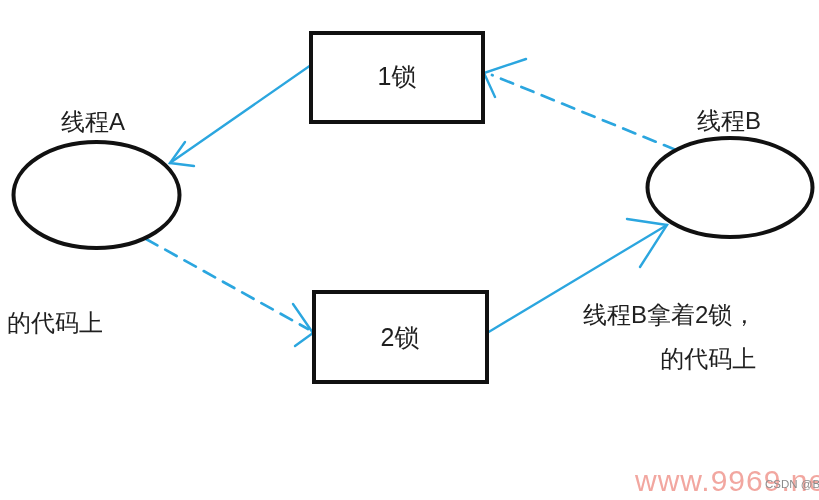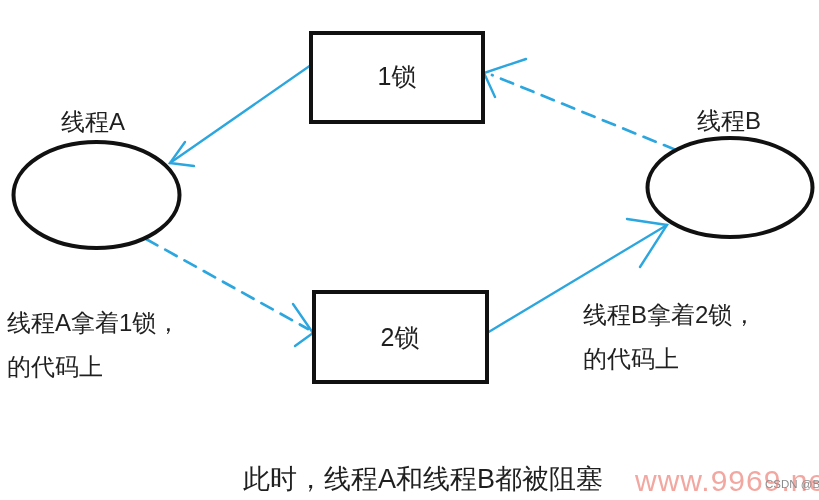--- a/index.html
+++ b/index.html
@@ -98,27 +98,25 @@
     <text class="node-label" x="400" y="346">2锁</text>
 
     <ellipse class="shape" cx="96.5" cy="195" rx="83" ry="53"></ellipse>
     <text class="node-label ellipse-label" x="93" y="130">线程A</text>
 
     <ellipse class="shape" cx="730" cy="187.5" rx="82.5" ry="49.5"></ellipse>
     <text class="node-label ellipse-label" x="729" y="129">线程B</text>
   </svg>
 
   <div class="side-text" style="left:7px;top:301px;">
-    <div>线程A拿着1锁，</div>
     <div>的代码上</div>
   </div>
 
-  <div class="side-text" style="left:583px;top:293px;">
+  <div class="side-text" style="left:583px;top:293px;text-align:right;">
     <div>线程B拿着2锁，</div>
     <div>的代码上</div>
   </div>
 
-  <div class="caption">此时，线程A和线程B都被阻塞</div>
 
   <div class="wm-site">www.9969.net</div>
   <div class="wm-credit">CSDN @Blue3</div>
 
 </div>
 
 </body></html>

